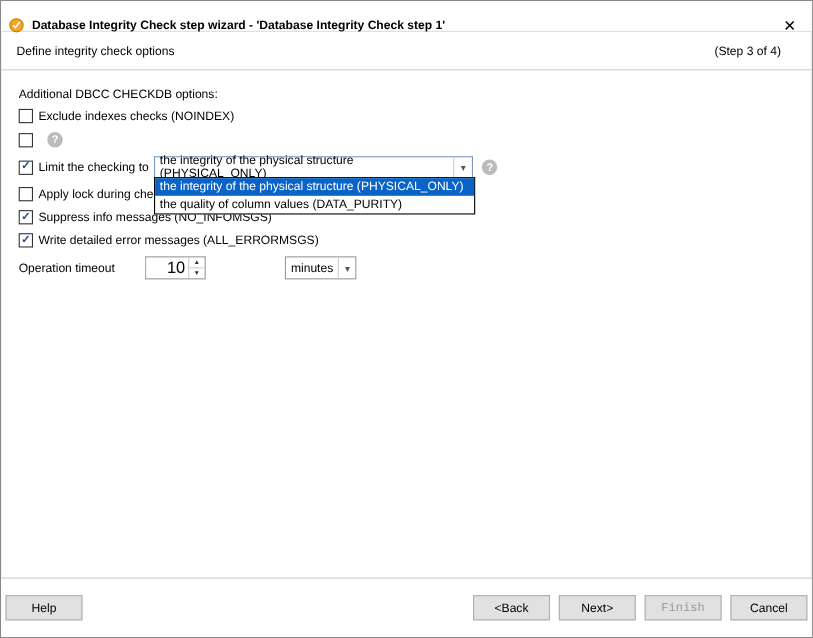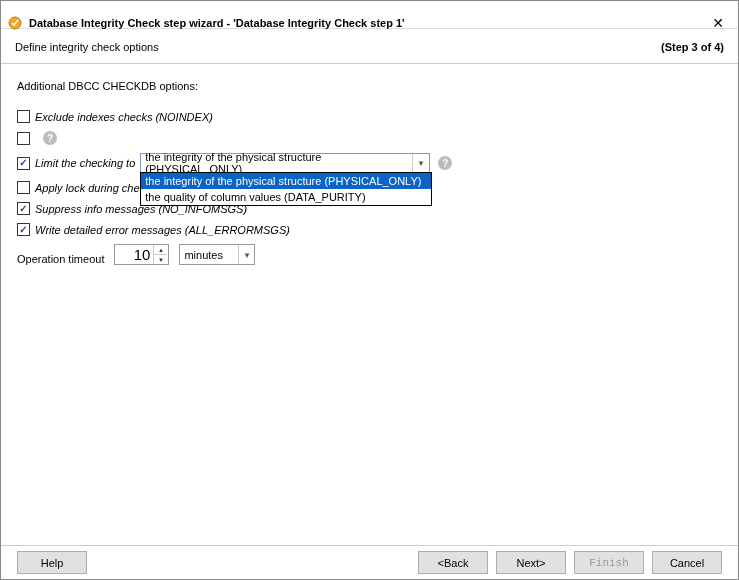--- a/index.html
+++ b/index.html
@@ -29,53 +29,53 @@
   }
   .titlebar .title { font-weight: bold; font-size: 11px; flex: 1; }
   .close-btn {
     width: 40px; height: 28px;
     display: flex; align-items: center; justify-content: center;
     cursor: pointer;
     font-size: 14px;
     font-family: Arial, sans-serif;
   }
   .subheader {
-    padding: 12px 14px 10px 14px;
+    padding: 12px 28px 10px 14px;
     display: flex;
     justify-content: space-between;
     align-items: center;
     border-bottom: 1px solid #ccc;
     font-size: 11px;
   }
-  .subheader .right { font-weight: bold; }
+  .subheader .right { font-weight: normal; }
   .content {
     padding: 16px 16px 0 16px;
   }
-  .section-label { margin-bottom: 18px; }
+  .section-label { margin-bottom: 7px; }
   .check-row {
     display: flex;
     align-items: center;
     margin-bottom: 8px;
     gap: 0;
   }
   .checkbox {
     width: 13px; height: 13px;
     border: 1px solid #333;
     margin-right: 5px;
     display: inline-flex;
     align-items: center;
     justify-content: center;
     font-size: 10px;
     line-height: 1;
     color: #1a4a8a;
     background: #fff;
     flex-shrink: 0;
   }
   .checkbox.checked::after { content: "✓"; font-weight: bold; }
-  .row-label { white-space: nowrap; font-style: italic; }
+  .row-label { white-space: nowrap; }
   .help-icon {
     width: 14px; height: 14px;
     border-radius: 50%;
     background: #bbb;
     color: #fff;
     font-size: 10px;
     font-weight: bold;
     display: inline-flex;
     align-items: center; justify-content: center;
     margin-left: 8px;
@@ -115,22 +115,22 @@
     padding: 2px 4px;
     cursor: pointer;
     font-size: 11px;
   }
   .dropdown .item.selected {
     background: #0a63c6;
     color: #fff;
   }
   .timeout-row {
     display: flex;
-    align-items: flex-end;
-    gap: 10px;
+    align-items: center;
+    gap: 28px;
   }
   .spinner {
     width: 55px; height: 21px;
     border: 1px solid #999;
     display: flex;
     align-items: center;
   }
   .spinner input {
     border: none;
     width: 38px;
@@ -147,41 +147,42 @@
   }
   .spinner .arrows div {
     flex: 1;
     display: flex; align-items: center; justify-content: center;
     font-size: 6px;
     cursor: pointer;
     color: #333;
   }
   .spinner .arrows div:first-child { border-bottom: 1px solid #ccc; }
   .unit-combo {
-    width: 76px; height: 21px;
+    width: 65px; height: 21px;
     border: 1px solid #999;
     display: flex; align-items: center; justify-content: space-between;
     padding: 0 0 0 4px;
     background: #fff;
     cursor: pointer;
+    margin-left: 44px;
   }
   .unit-combo .arrow {
     width: 16px; height: 19px;
     border-left: 1px solid #ccc;
     display: flex; align-items: center; justify-content: center;
     font-size: 9px; color: #555;
   }
   .footer {
     position: absolute;
     bottom: 0; left: 0; right: 0;
-    height: 34px;
+    height: 54px;
     border-top: 1px solid #ccc;
     display: flex;
     align-items: center;
-    padding: 0 16px;
+    padding: 0 4px;
     gap: 8px;
     background: #fff;
   }
   .footer .spacer { flex: 1; }
   .btn {
     min-width: 70px;
     height: 23px;
     border: 1px solid #adadad;
     background: #e1e1e1;
     display: flex;

